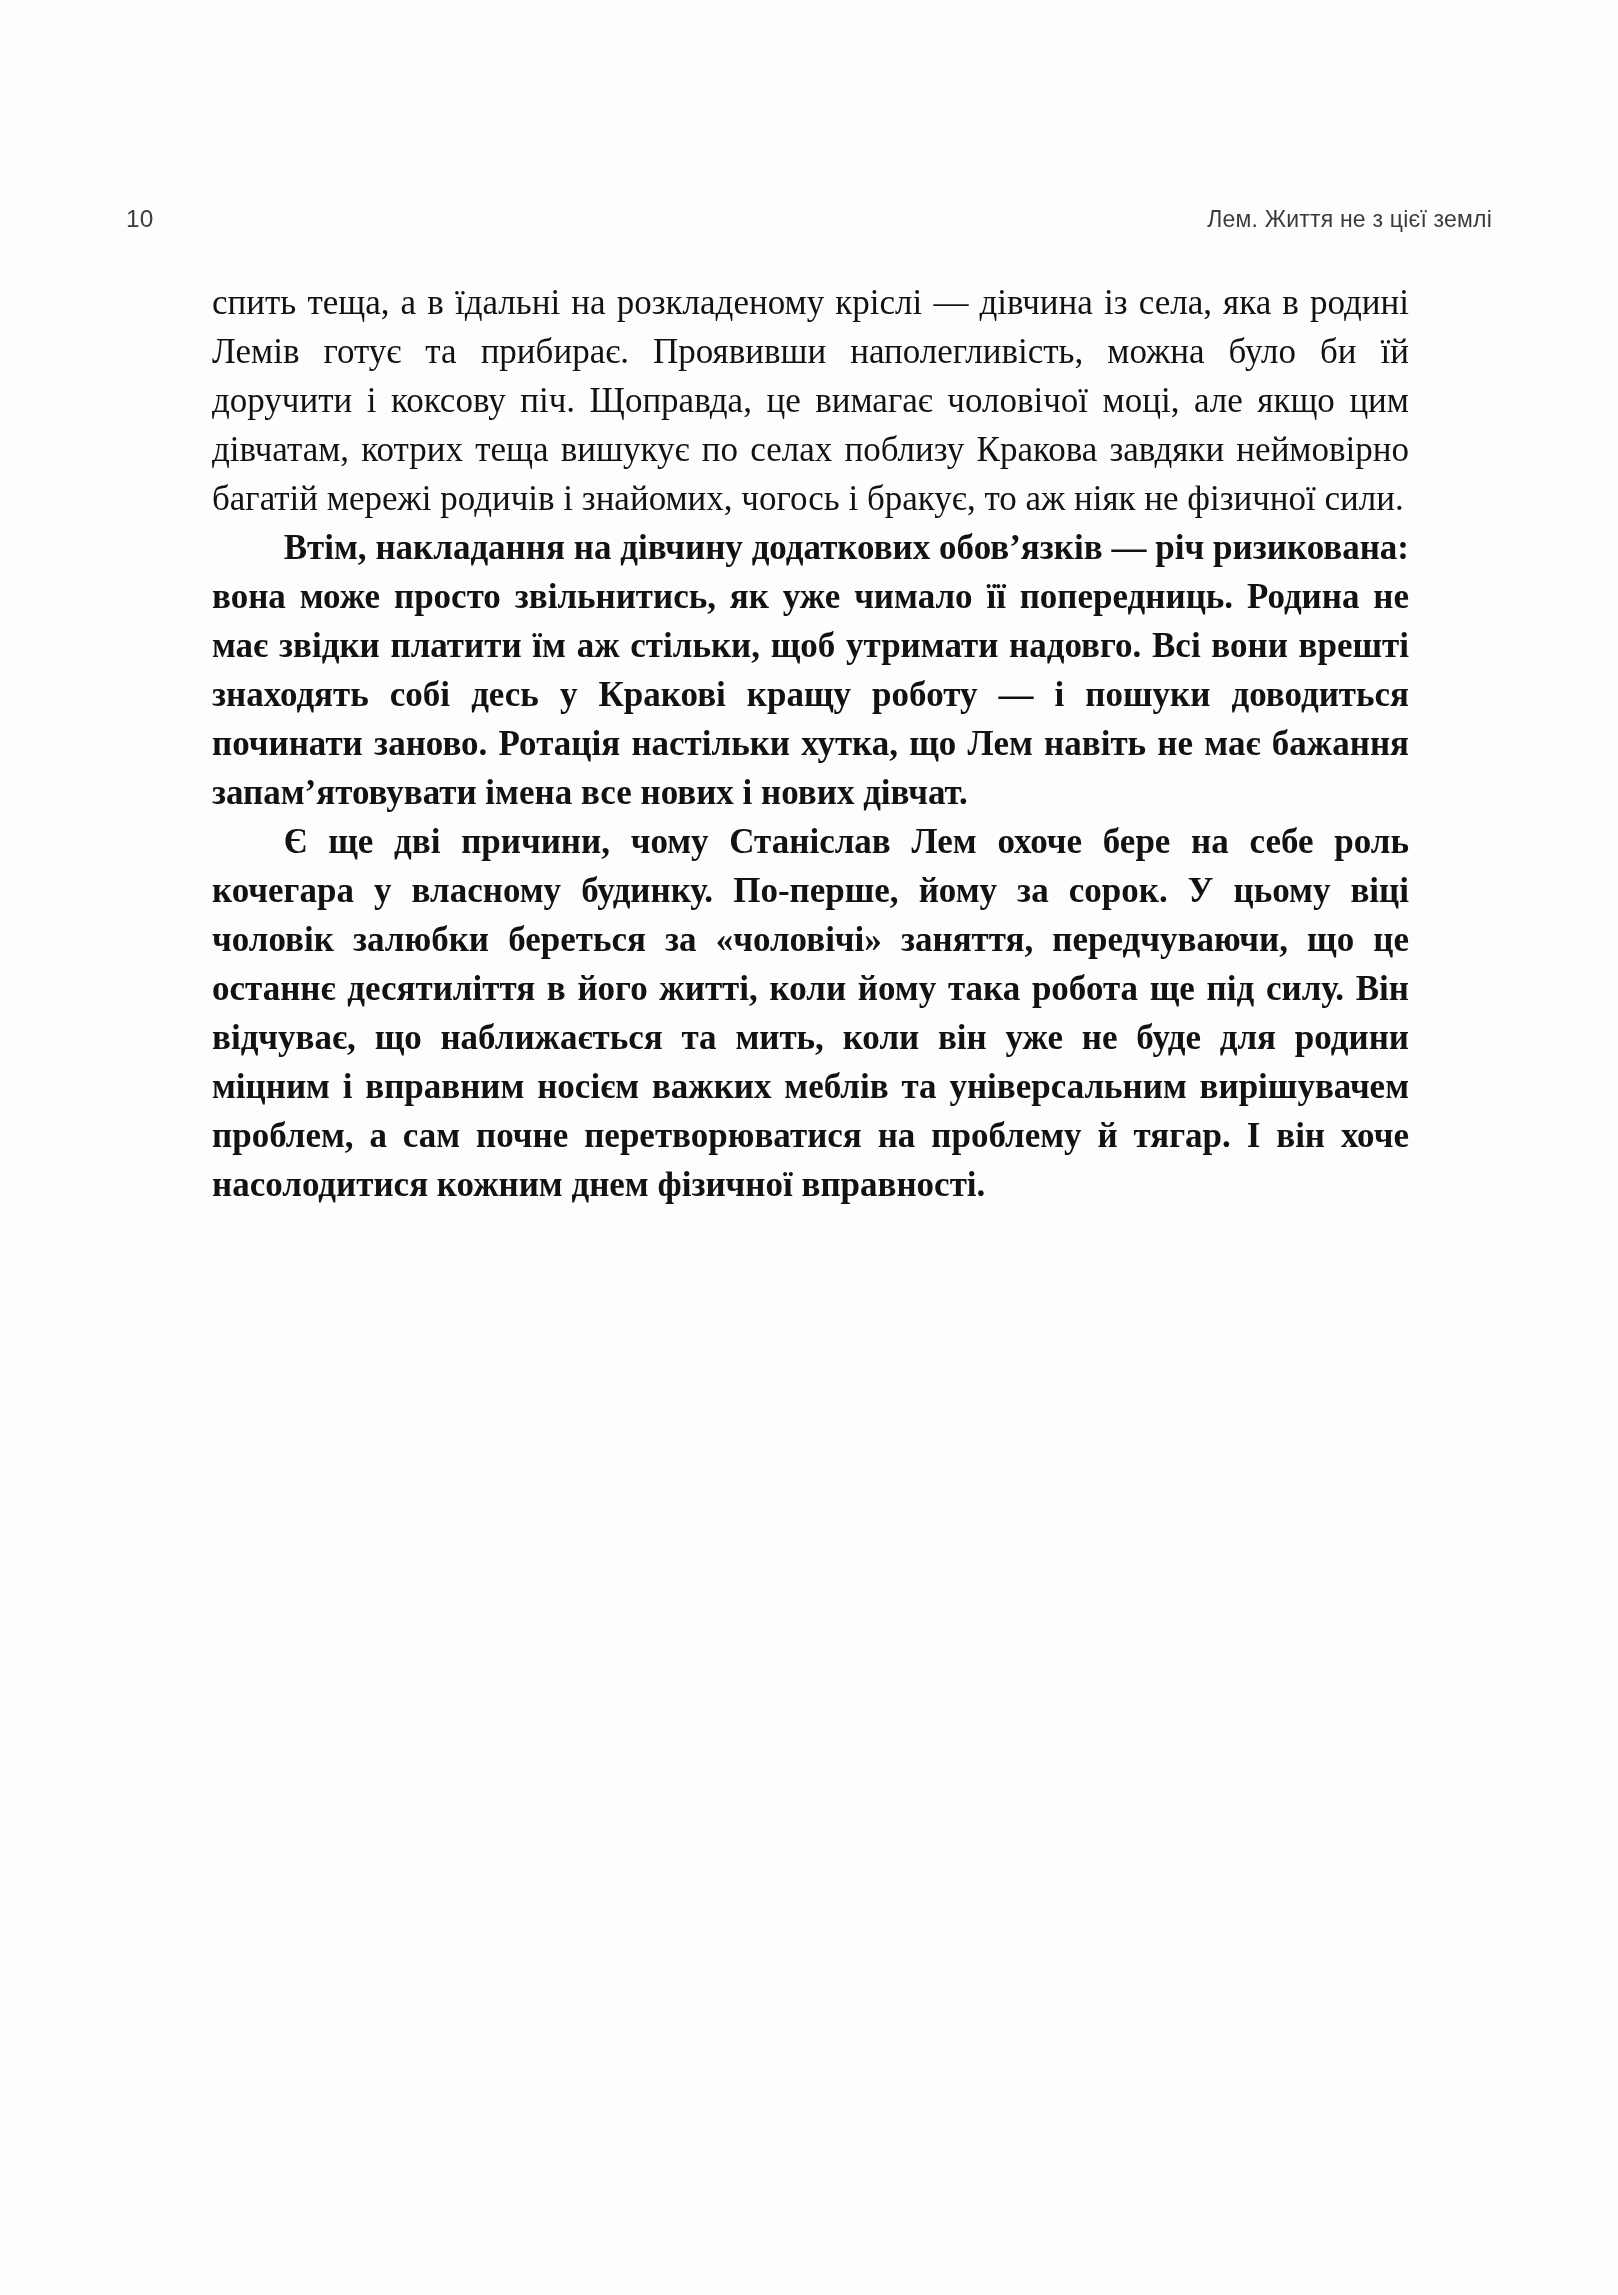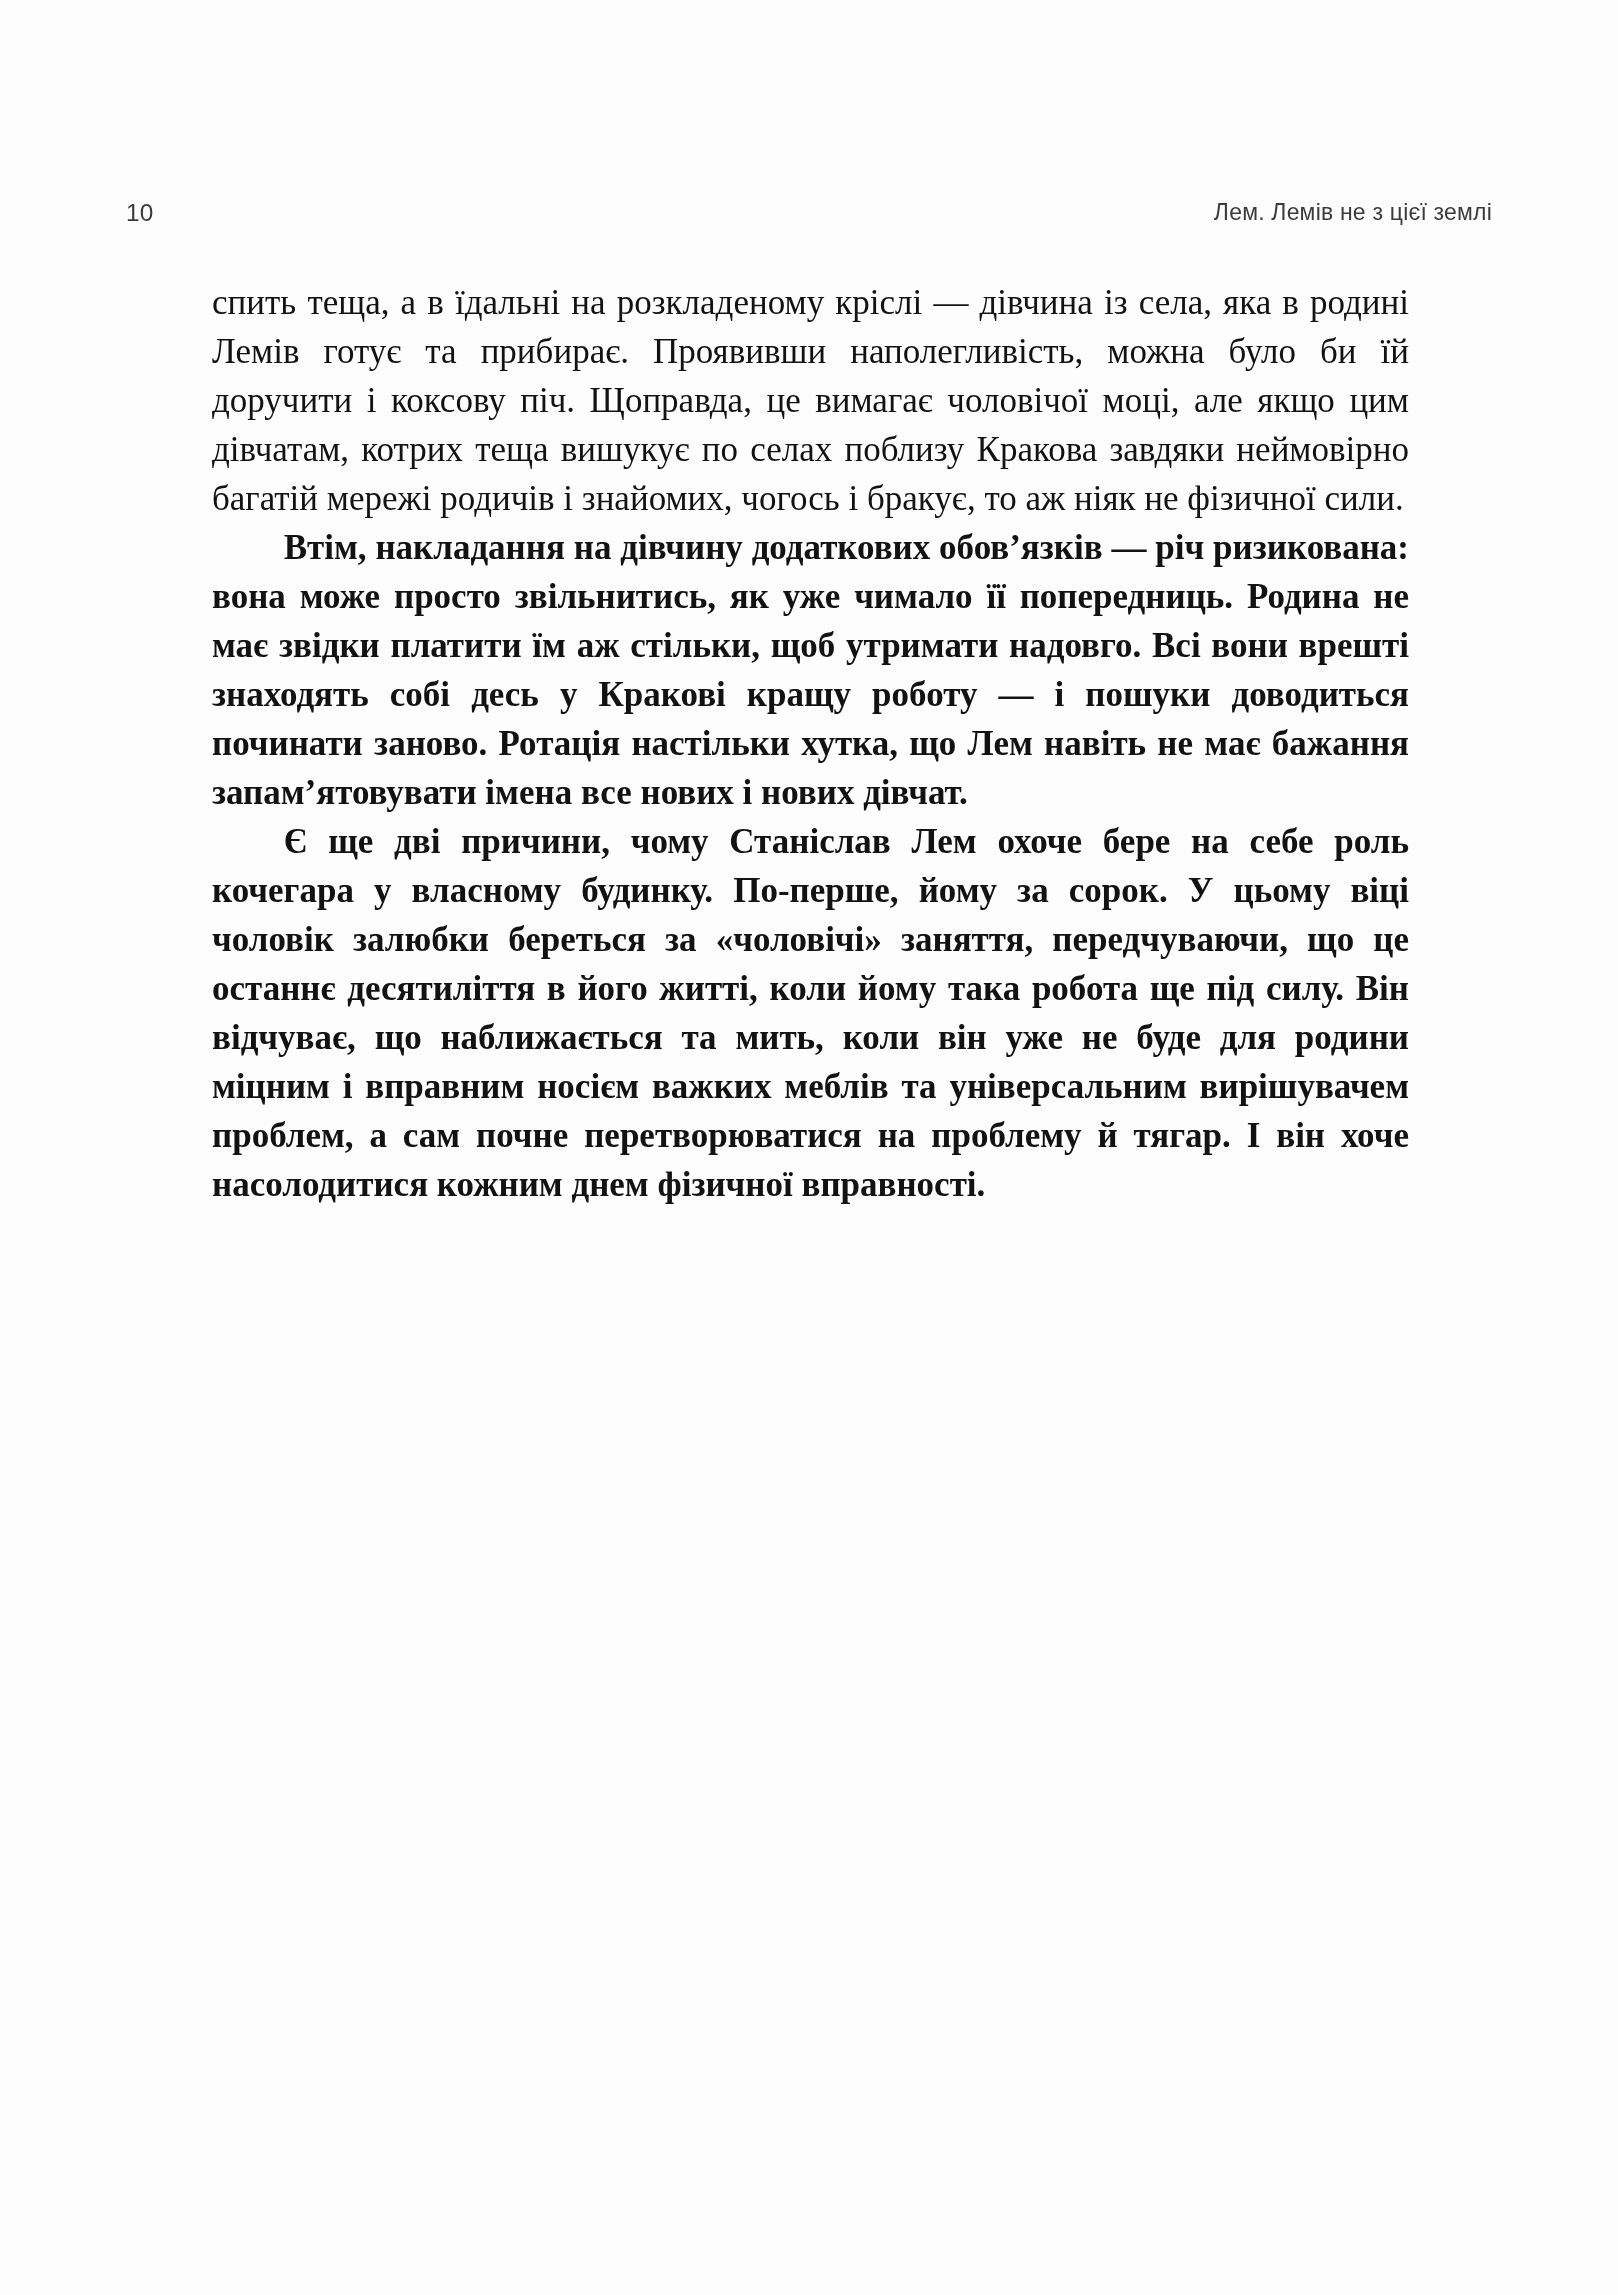--- a/index.html
+++ b/index.html
@@ -20,21 +20,21 @@
 
   
   .running-head {
     position: absolute;
     top: 199px;
     left: 126px;
     width: 1366px;
     height: 34px;
     display: flex;
     justify-content: space-between;
-    align-items: flex-start;
+    align-items: flex-end;
     font-family: "Liberation Sans", "DejaVu Sans", sans-serif;
     font-size: 23px;
     letter-spacing: 0.2px;
     color: #3b3b3b;
   }
   .folio {
     font-family: "Liberation Sans", "DejaVu Sans", sans-serif;
     font-size: 24.4px;
     color: #3b3b3b;
   }
@@ -77,21 +77,21 @@
   
   .para::after { content: none; }
 </style>
 </head>
 <body>
 
 <div class="page">
 
   <div class="running-head">
     <span class="folio">10</span>
-    <span class="head-title">Лем. Лемів не з цієї землі</span>
+    <span class="head-title">Лем. Життя не з цієї землі</span>
   </div>
 
   <div class="textblock">
     <p class="para">спить теща, а в їдальні на розкладеному кріслі — дівчина із села, яка в родині Лемів готує та прибирає. Проявивши наполегливість, можна було би їй доручити і коксову піч. Щоправда, це вимагає чоловічої моці, але якщо цим дівчатам, котрих теща вишукує по селах поблизу Кракова завдяки неймовірно багатій мережі родичів і знайомих, чогось і бракує, то аж ніяк не фізичної сили.</p>
     <p class="para indent">Втім, накладання на дівчину додаткових обов’язків — річ ризикована: вона може просто звільнитись, як уже чимало її попередниць. Родина не має звідки платити їм аж стільки, щоб утримати надовго. Всі вони врешті знаходять собі десь у Кракові кращу роботу — і пошуки доводиться починати заново. Ротація настільки хутка, що Лем навіть не має бажання запам’ятовувати імена все нових і нових дівчат.</p>
     <p class="para indent">Є ще дві причини, чому Станіслав Лем охоче бере на себе роль кочегара у власному будинку. По-перше, йому за сорок. У цьому віці чоловік залюбки береться за «чоловічі» заняття, передчуваючи, що це останнє десятиліття в його житті, коли йому така робота ще під силу. Він відчуває, що наближається та мить, коли він уже не буде для родини міцним і вправним носієм важких меблів та універсальним вирішувачем проблем, а сам почне перетворюватися на проблему й тягар. І він хоче насолодитися кожним днем фізичної вправності.</p>
   </div>
 
 </div>
 

